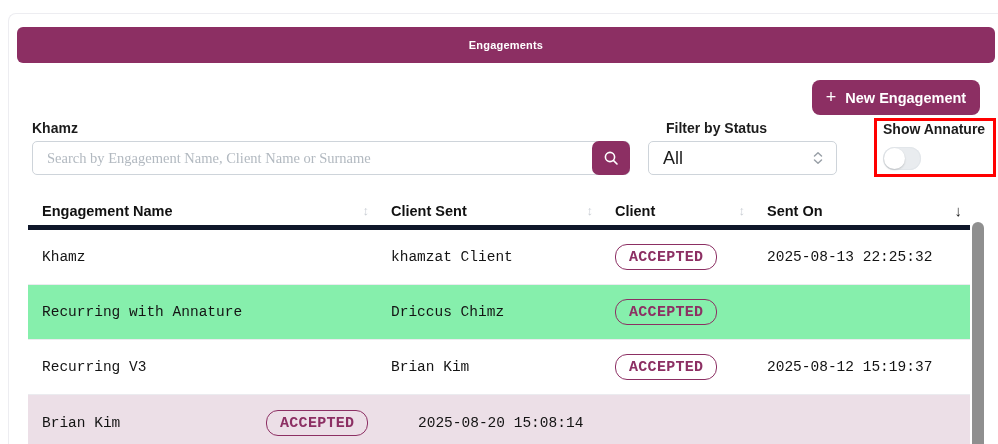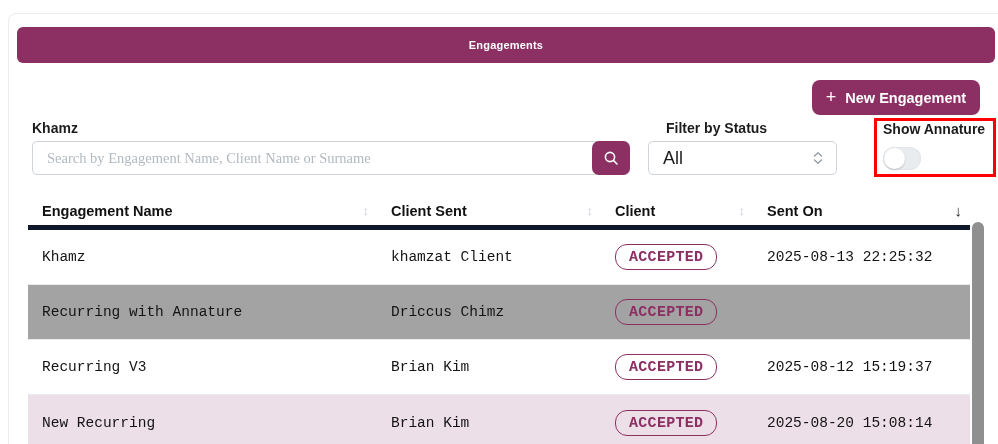--- a/index.html
+++ b/index.html
@@ -76,21 +76,21 @@
   .th {
     display: flex; align-items: center; justify-content: space-between;
     padding: 0 8px 0 14px; font-size: 14.5px; font-weight: 700; color: #111;
     cursor: pointer; height: 100%;
   }
   .th .sort-both { color: #c9ced4; font-size: 13px; }
   .th .sort-desc { color: #222; font-size: 15px; }
   .c1 { width: 349px; } .c2 { width: 224px; } .c3 { width: 152px; } .c4 { width: 217px; }
 
   .row { display: flex; height: 55px; align-items: center; cursor: pointer; border-bottom: 1px solid #ebebef; font-family: Liberation Mono, monospace; }
-  .row:nth-child(2) { background: #a3a3a3; }
+  .row:nth-child(2) { background: #86efac; }
   .row:nth-child(4) { background: #ecdfe7; }
   .row:last-child { border-bottom: none; }
   .td { padding: 0 8px 0 14px; font-size: 14.5px; color: #141414; overflow: hidden; white-space: nowrap; }
 
   .badge {
     display: inline-block; border: 1px solid #8C2F63; color: #8C2F63;
     font-size: 15px; font-weight: 700; letter-spacing: 0.3px;
     padding: 4px 13px 3px; border-radius: 12px; background: transparent;
   }
 
@@ -185,21 +185,20 @@
   <div class="row">
     <div class="td c1">Recurring V3</div>
     <div class="td c2">Brian Kim</div>
     <div class="td c3">
       <span class="badge">ACCEPTED</span>
     </div>
     <div class="td c4">2025-08-12 15:19:37</div>
   </div>
 
   <div class="row">
-    <div class="td c1">New Recurring</div>
     <div class="td c2">Brian Kim</div>
     <div class="td c3">
       <span class="badge">ACCEPTED</span>
     </div>
     <div class="td c4">2025-08-20 15:08:14</div>
   </div>
 </div>
   </div>
 
   <div class="scroll-thumb"></div>

